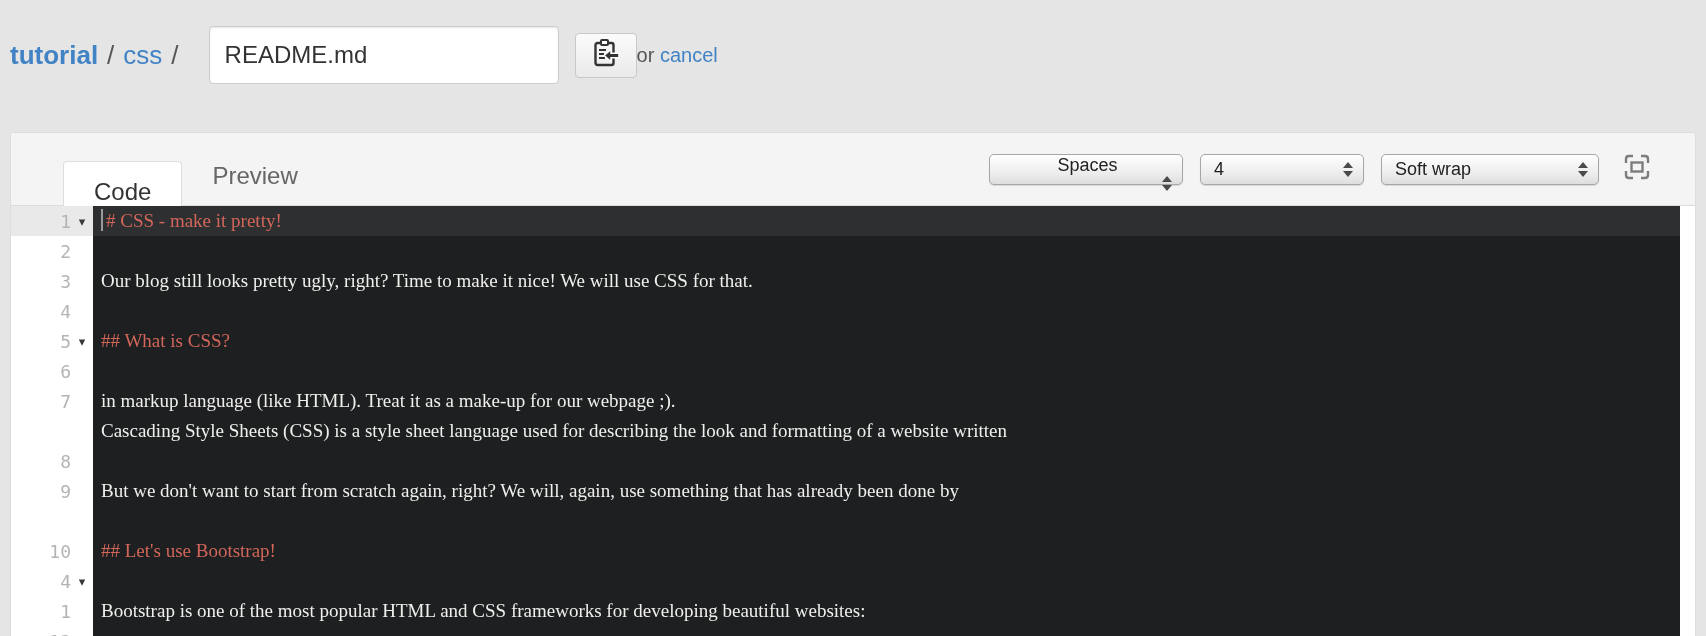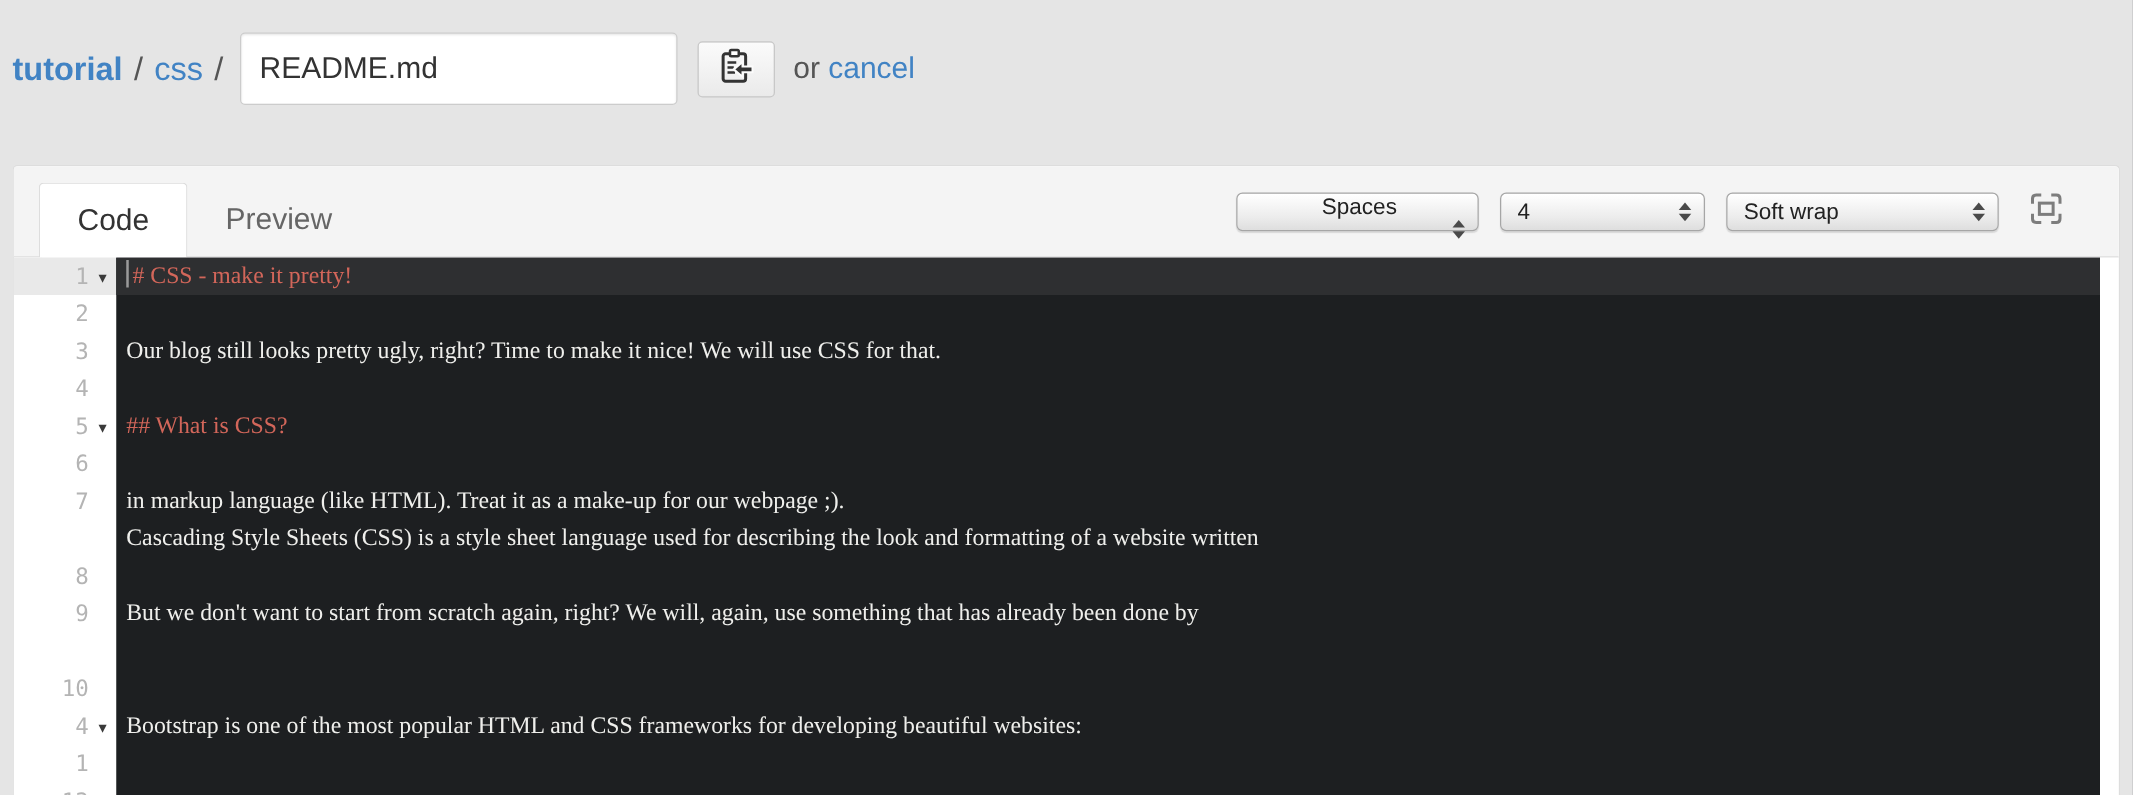--- a/index.html
+++ b/index.html
@@ -6,42 +6,42 @@
   html,body { width:1706px; height:636px; overflow:hidden; background:#fff;
               font-family:"Liberation Sans", sans-serif; }
   #stage { position:relative; width:1706px; height:636px; background:#e5e5e5; }
 
   
   .file-header { position:absolute; left:10px; top:24px; height:62px;
                  display:flex; align-items:center; }
   .crumb { font-size:26px; color:#4183c4; text-decoration:none; cursor:pointer; }
   .crumb.repo { font-weight:bold; }
   .crumb-sep { font-size:26px; color:#555; padding:0 9px; }
-  .filename-input { width:350px; height:58px; margin-left:4px;
+  .filename-input { width:350px; height:58px; margin-left:21px;
                     border:1px solid #ccc; border-radius:4px;
                     font-size:24px; color:#333; padding:0 15px;
                     font-family:"Liberation Sans", sans-serif;
                     box-shadow:inset 0 1px 2px rgba(0,0,0,0.1); outline:none; }
   .clip-btn { width:62px; height:45px; margin-left:16px; border:1px solid #c8c8c8;
               border-radius:4px; background:linear-gradient(#fbfbfb,#eaeaea);
               display:flex; align-items:center; justify-content:center; cursor:pointer; }
-  .or-cancel { margin-left:15px; font-size:24px; color:#555; }
+  .or-cancel { font-size:20px; color:#555; }
   .cancel-link { color:#4183c4; text-decoration:none; cursor:pointer; }
 
   
   .panel { position:absolute; left:10px; top:132px; width:1686px; height:504px;
            border:1px solid #ddd; border-bottom:none; border-radius:4px 4px 0 0;
            background:#fff; overflow:hidden; }
   .toolbar { position:relative; height:73px; background:#f4f4f4;
              border-bottom:1px solid #ddd; }
   .tabs { position:absolute; left:20px; bottom:0; display:flex; align-items:flex-end; }
   .tab { font-size:24px; padding:16px 30px 15px; color:#666; cursor:pointer; }
   .tab.active { background:#fff; color:#333;
                 border:1px solid #ddd; border-bottom:none;
-                border-radius:4px 4px 0 0; margin-bottom:-1px; padding-bottom:15px; }
+                border-radius:4px 4px 0 0; margin-bottom:-1px; padding-bottom:0;margin-left:32px; }
   .controls { position:absolute; right:42px; top:50%; transform:translateY(-50%);
               display:flex; align-items:center; }
   .mac-select { height:31px; border:1px solid #a6a6a6; border-radius:5px;
                 background:linear-gradient(#ffffff,#ececec 65%,#dedede);
                 box-shadow:0 1px 1px rgba(0,0,0,0.12);
                 display:flex; align-items:center; padding:0 10px 0 13px;
                 font-size:18px; color:#222; margin-left:17px; cursor:pointer; }
   .sel-indent { width:194px;flex-direction:column; } .sel-size { width:164px; } .sel-wrap { width:218px; }
   .arrows { margin-left:auto; display:flex; flex-direction:column; gap:3px; }
   .tri-up { width:0; height:0; border-left:5px solid transparent;
@@ -207,20 +207,21 @@
           <div class="c-row"></div>
           <div class="c-row">Our blog still looks pretty ugly, right? Time to make it nice! We will use CSS for that.</div>
           <div class="c-row"></div>
           <div class="c-row heading">## What is CSS?</div>
           <div class="c-row"></div>
           <div class="c-row">in markup language (like HTML). Treat it as a make-up for our webpage ;).</div>
           <div class="c-row">Cascading Style Sheets (CSS) is a style sheet language used for describing the look and formatting of a website written</div>
           <div class="c-row"></div>
           <div class="c-row">But we don't want to start from scratch again, right? We will, again, use something that has already been done by</div>
           <div class="c-row"></div>
+          <div class="c-row heading">## Let's use Bootstrap!</div>
           <div class="c-row"></div>
           <div class="c-row">Bootstrap is one of the most popular HTML and CSS frameworks for developing beautiful websites:</div>
         </div>
       <div class="scroll-col"></div>
     </div>
 
   </div>
 </div>
 
 </body></html>

